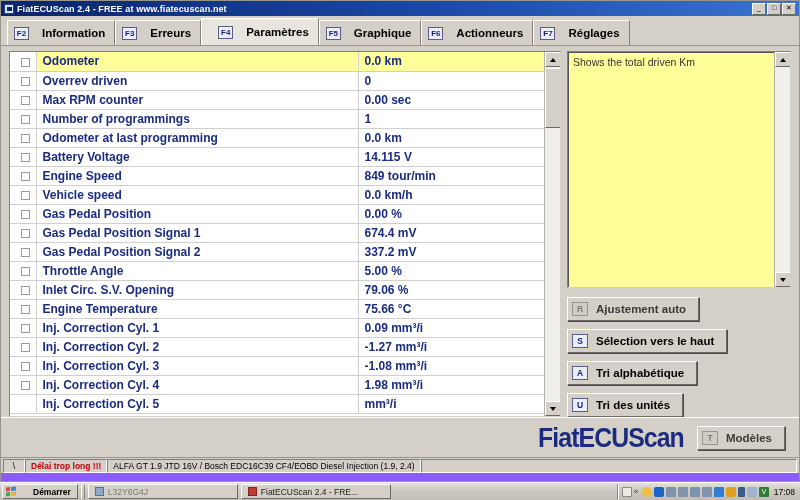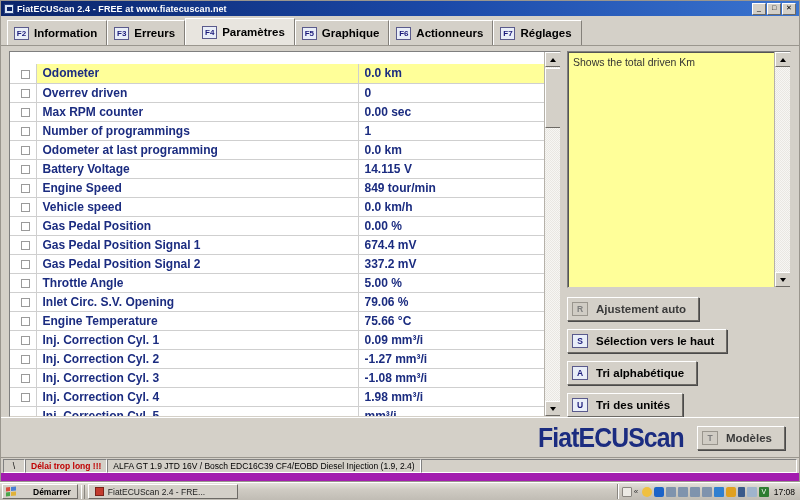--- a/index.html
+++ b/index.html
@@ -8,21 +8,21 @@
     overflow: hidden;
     font-family: "Liberation Sans", sans-serif;
     background: #0a3a6b;
   }
 
   
   #desktop { position: relative; width: 800px; height: 500px; background: #2f6fad; }
 
   #app-window {
     position: absolute; left: 0; top: 0; width: 800px; height: 482px;
-    background: #a21caf; border: 1px solid #9a968e;
+    background: #8b5cf6; border: 1px solid #9a968e;
   }
 
   
   #titlebar {
     height: 15px; width: 100%;
     background: linear-gradient(90deg,#0a246a 0%, #1b49a8 55%, #3a74d0 100%);
     display: flex; align-items: center; padding: 0 2px;
     color: #fff;
   }
   #titlebar .ticon {
@@ -46,21 +46,21 @@
   }
   .winbtn span{ display:block; transform: translateY(-1px); font-family:"Liberation Sans",sans-serif;}
 
   
   #tabbar {
     height: 30px; display: flex; align-items: flex-end;
     padding: 4px 0 0 6px; background: #d4d0c8;
     border-bottom: 1px solid #9a968e;
   }
   .tab {
-    display: flex; align-items: center; gap: 5px;
+    display: flex; align-items: center; gap: 13px;
     height: 25px; padding: 0 9px 0 6px;
     background: #d4d0c8;
     border-left: 1px solid #fff; border-top: 1px solid #fff;
     border-right: 1px solid #84807a; border-bottom: none;
     font-size: 11.5px; font-weight: bold; color: #000;
     white-space: nowrap;
   }
   .tab.active { background: #e8e5df; height: 27px; padding-left: 16px; }
   .fkey {
     display:inline-flex; align-items:center; justify-content:center;
@@ -74,21 +74,21 @@
   #content { position: relative; height: 371px; background: #d4d0c8; padding: 5px 6px 0 8px; display:flex; gap:6px;}
 
   
   #grid-panel {
     width: 552px; height: 366px; background: #fff;
     border: 1px solid #7f7f7f; border-right-color:#d4d0c8; border-bottom-color:#d4d0c8;
     box-shadow: inset 1px 1px 0 #555;
     display: flex; overflow: hidden; position: relative;
   }
   #grid-scroll { flex: 1 1 auto; overflow: hidden; background: #fff; }
-  table.paramgrid { width: 100%; border-collapse: collapse; table-layout: fixed; margin-top: 12px; }
+  table.paramgrid { width: 100%; border-collapse: collapse; table-layout: fixed; }
   table.paramgrid td {
     height: 19px; font-size: 12px; font-weight: bold;
     color: #1b2c80; border-bottom: 1px solid #cfcfcf;
     padding: 0 0 0 6px; white-space: nowrap; overflow: hidden;
     font-family: "Liberation Sans", sans-serif;
   }
   td.cb { width: 26px; padding: 0; text-align: center; border-right: 1px solid #cfcfcf; background:#fff;}
   td.name { width: 322px; border-right: 1px solid #cfcfcf; }
   td.value { width: 190px; }
   tr.selected td.name, tr.selected td.value { background: #ffff99; }
@@ -433,20 +433,24 @@
       <div class="sb-cell grow"></div>
     </div>
   </div>
 
   <div id="taskbar">
     <div id="start-btn">
       <span class="winflag"></span>
       <span>Démarrer</span>
     </div>
     <div class="tb-sep"></div>
+    <div class="task-item w1">
+      <span class="ti-ico"></span>
+      <span>L32Y6G4J</span>
+    </div>
     <div class="task-item w2">
       <span class="ti-ico red"></span>
       <span>FiatECUScan 2.4 - FRE...</span>
     </div>
     <div id="tray">
       <span class="trayico" style="background:#eceae4;border:1px solid #8a8680;"></span>
       <span class="trayico" style="background:transparent;width:6px;color:#333;font-size:8px;line-height:10px;">«</span>
       <span class="trayico" style="background:#f0c040;border-radius:50%;"></span>
       <span class="trayico" style="background:#1c63c8;border-radius:2px;"></span>
       <span class="trayico" style="background:#7f93ad;"></span>

